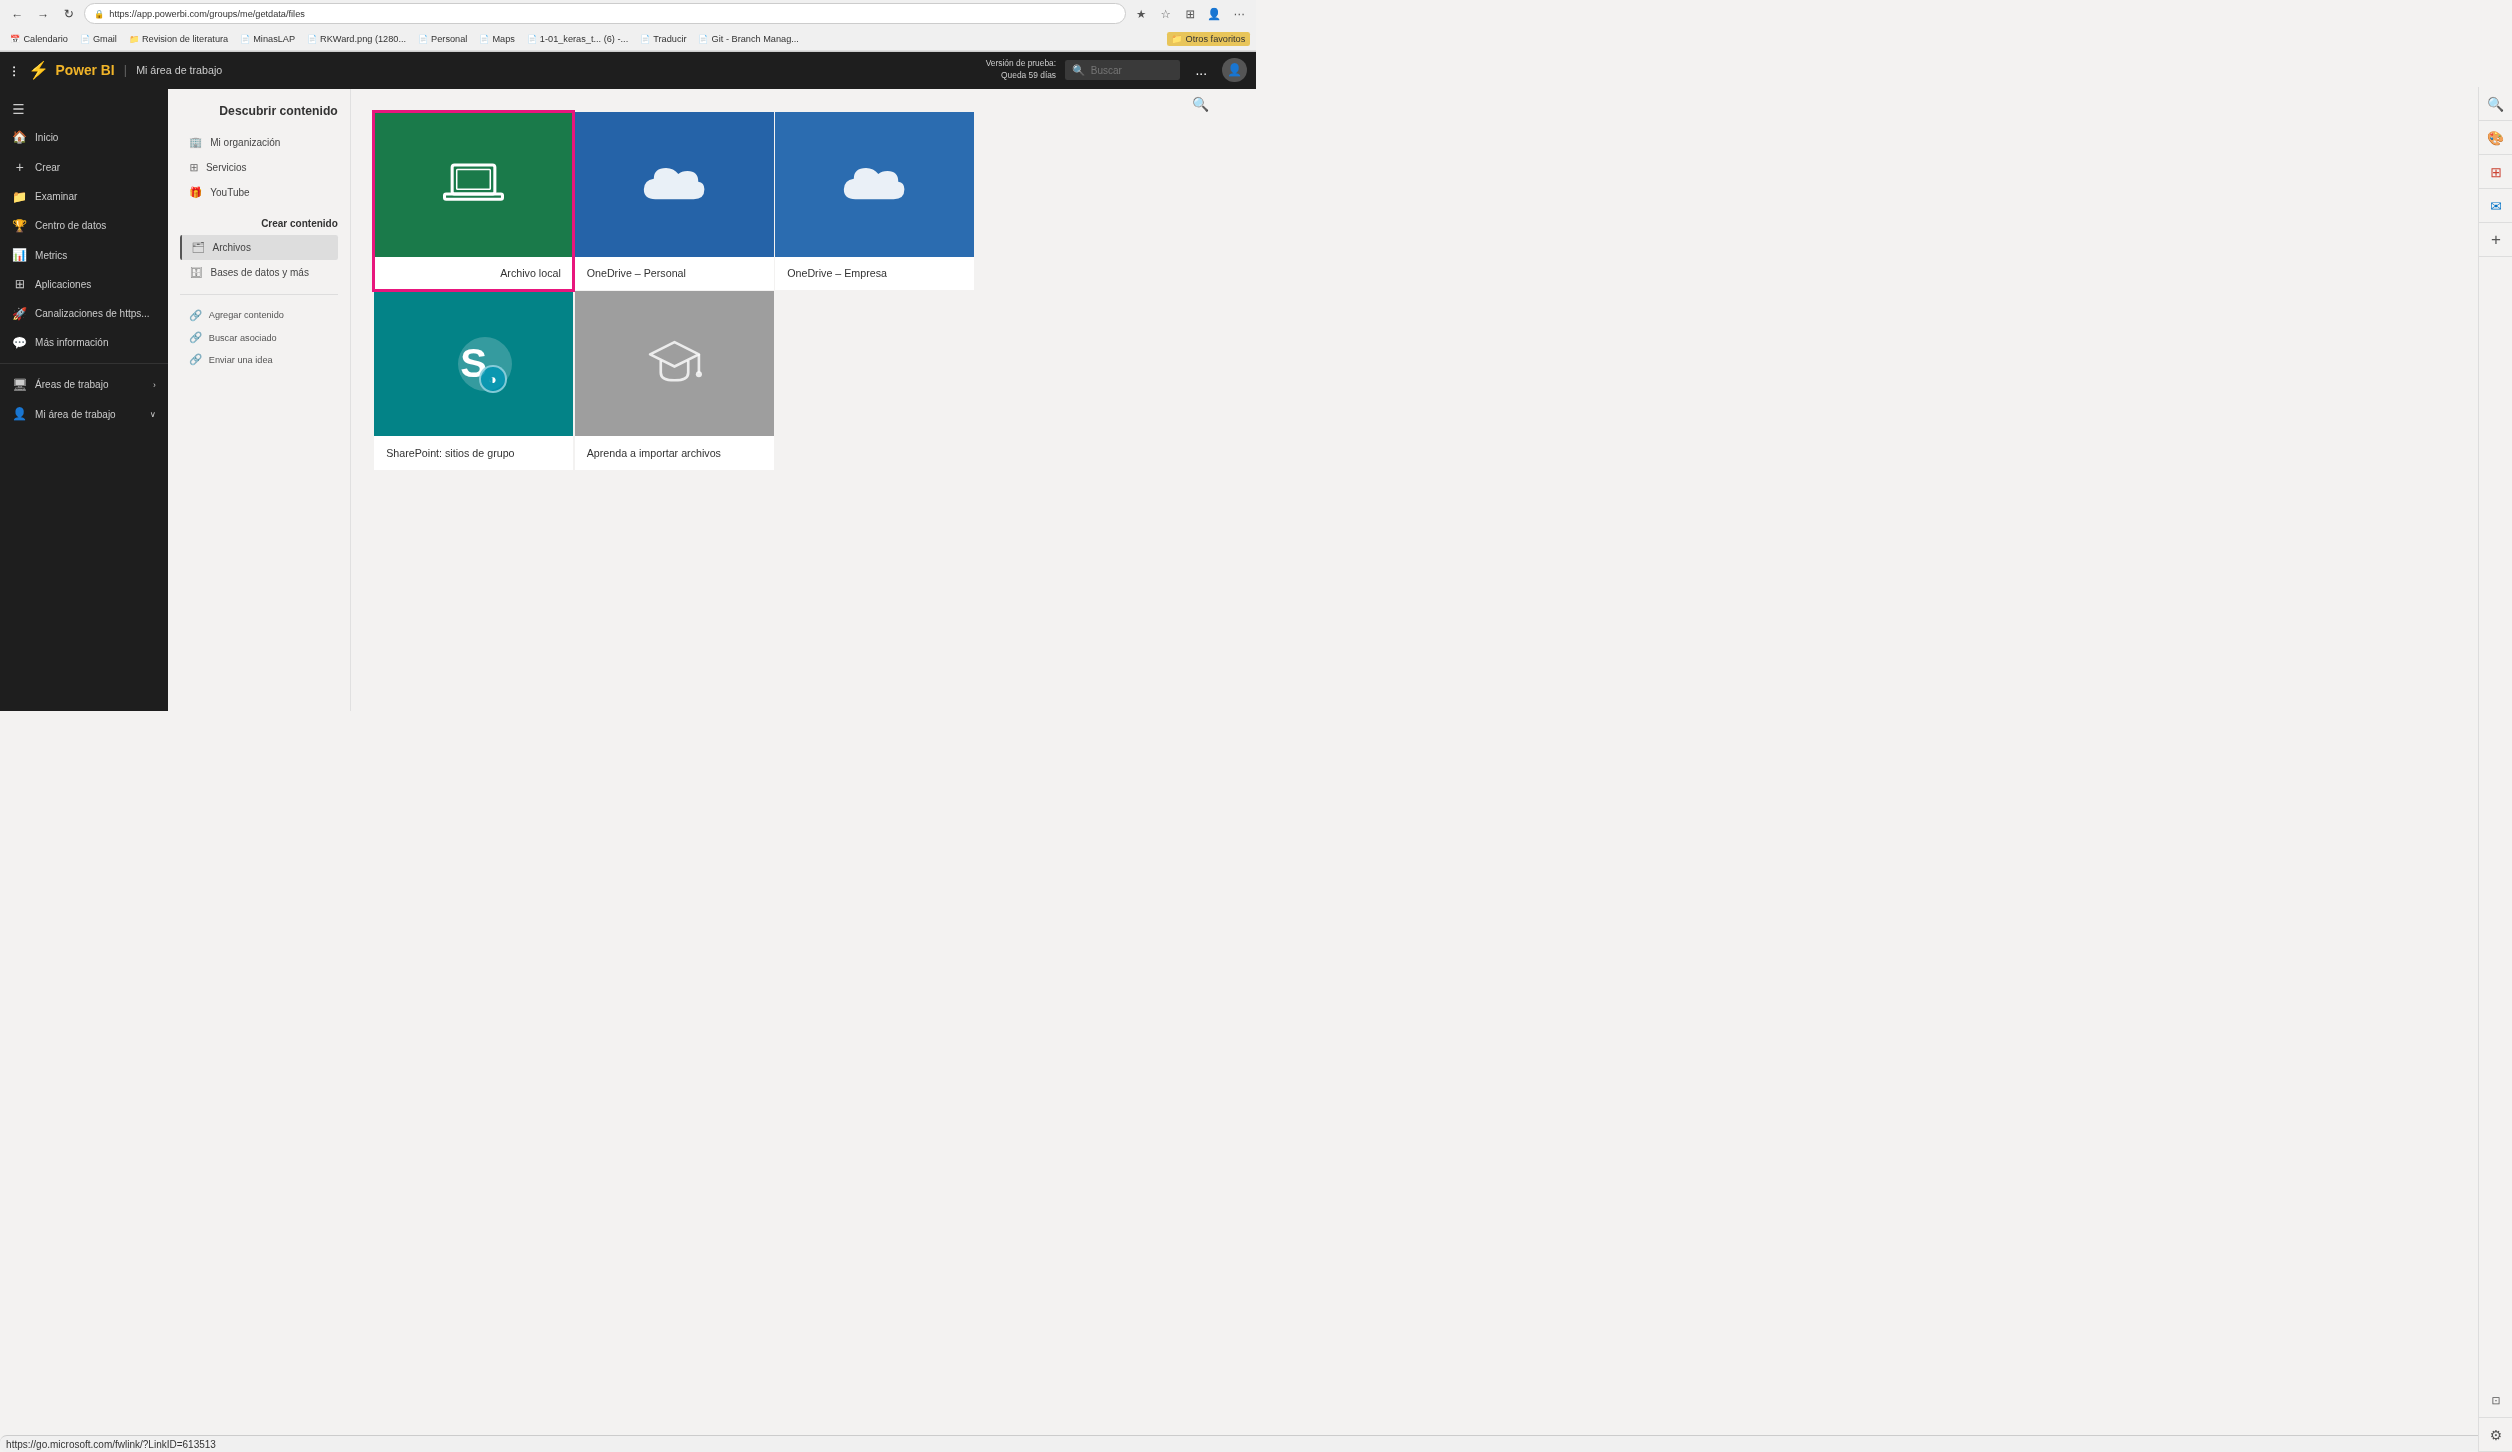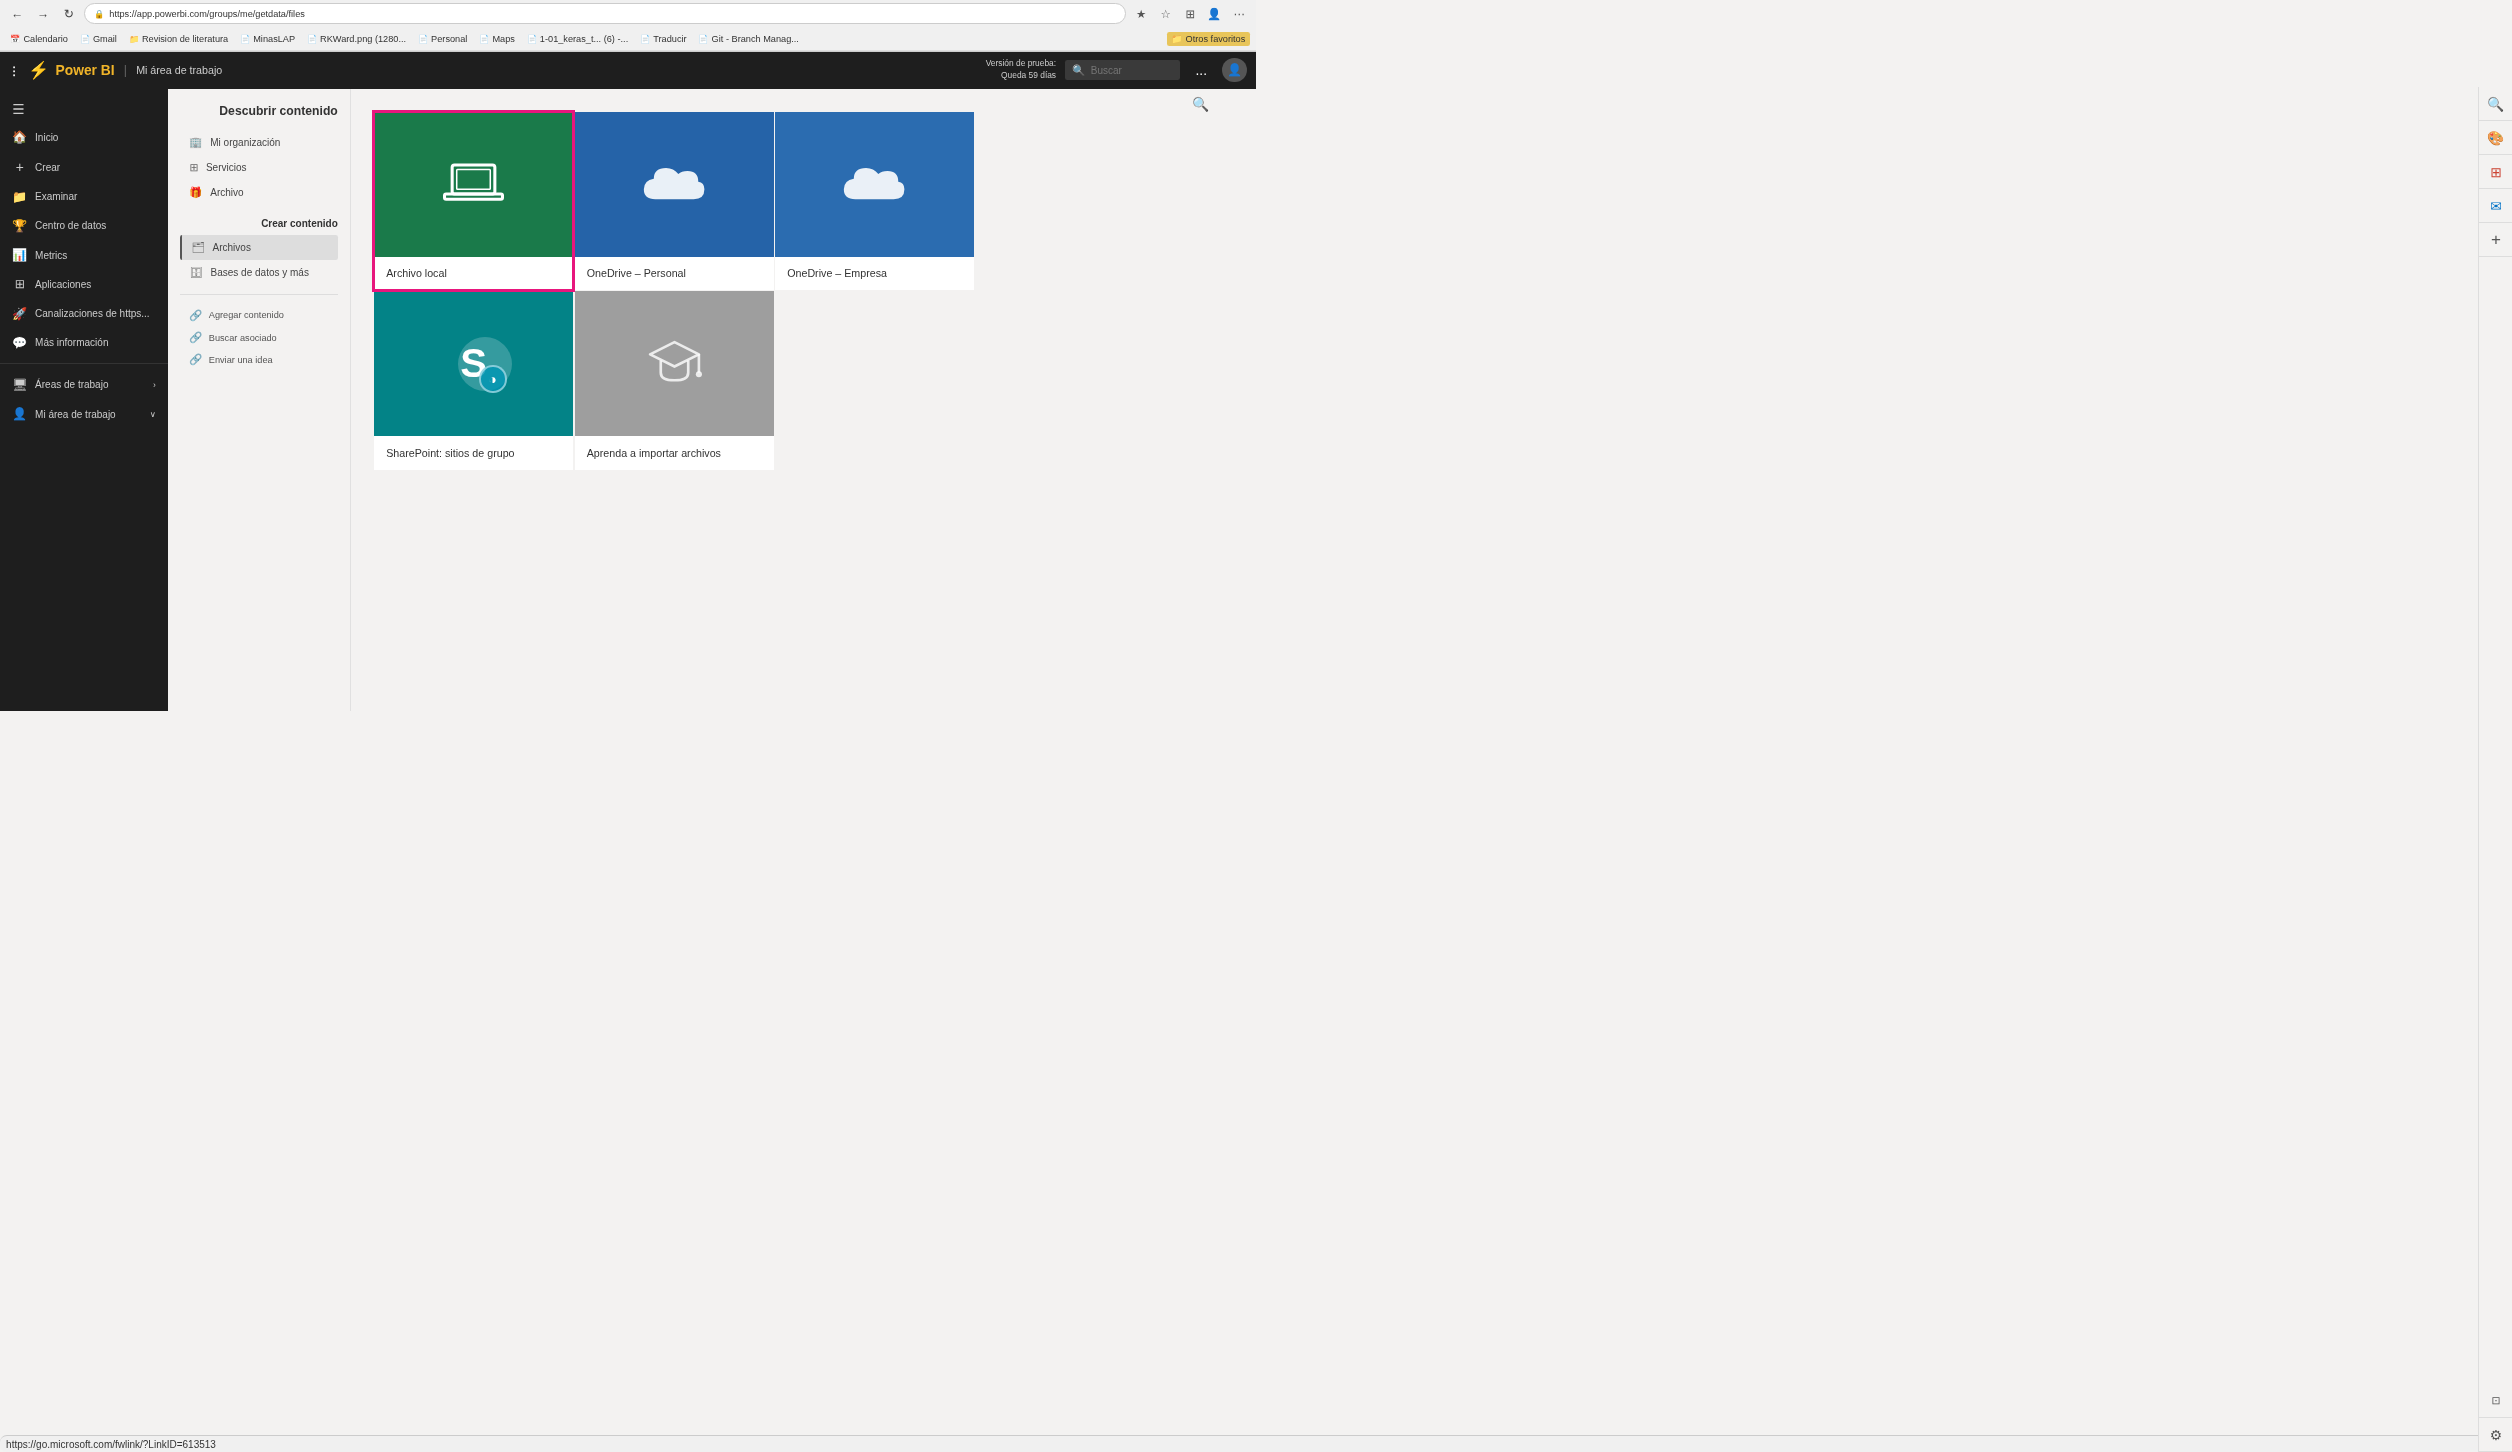--- a/index.html
+++ b/index.html
@@ -273,20 +273,21 @@
       color: #333;
       font-weight: 400;
     }
 
     
     .card-selected {
       outline: 3.1px solid #e8167d;
       outline-offset: -1.5px;
       position: relative;
       z-index: 10;
+      text-align: right;
     }
 
     
     .status-bar {
       position: fixed;
       bottom: 0;
       left: 0;
       right: 0;
       height: 17px;
       background: #f0f0f0;
@@ -460,21 +461,21 @@
     <div class="secondary-nav-item">
       <span class="secondary-nav-item-icon">🏢</span>
       <span>Mi organización</span>
     </div>
     <div class="secondary-nav-item">
       <span class="secondary-nav-item-icon">⊞</span>
       <span>Servicios</span>
     </div>
     <div class="secondary-nav-item">
       <span class="secondary-nav-item-icon">🎁</span>
-      <span>Archivo</span>
+      <span>YouTube</span>
     </div>
 
     <div class="secondary-section-title">Crear contenido</div>
 
     <div class="secondary-nav-item active" style="background:#ddd; border-left: 2.3px solid #555;">
       <span class="secondary-nav-item-icon">🗂</span>
       <span>Archivos</span>
     </div>
     <div class="secondary-nav-item">
       <span class="secondary-nav-item-icon">🗄</span>

